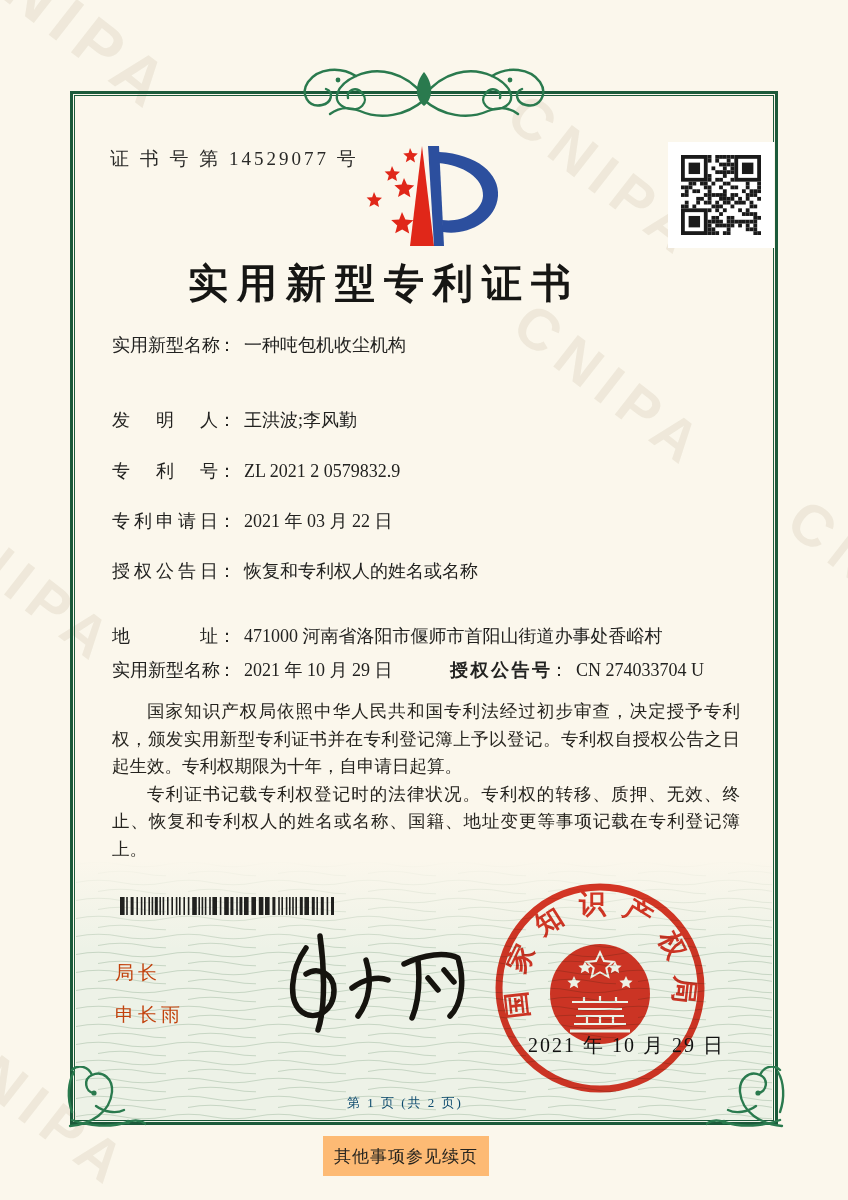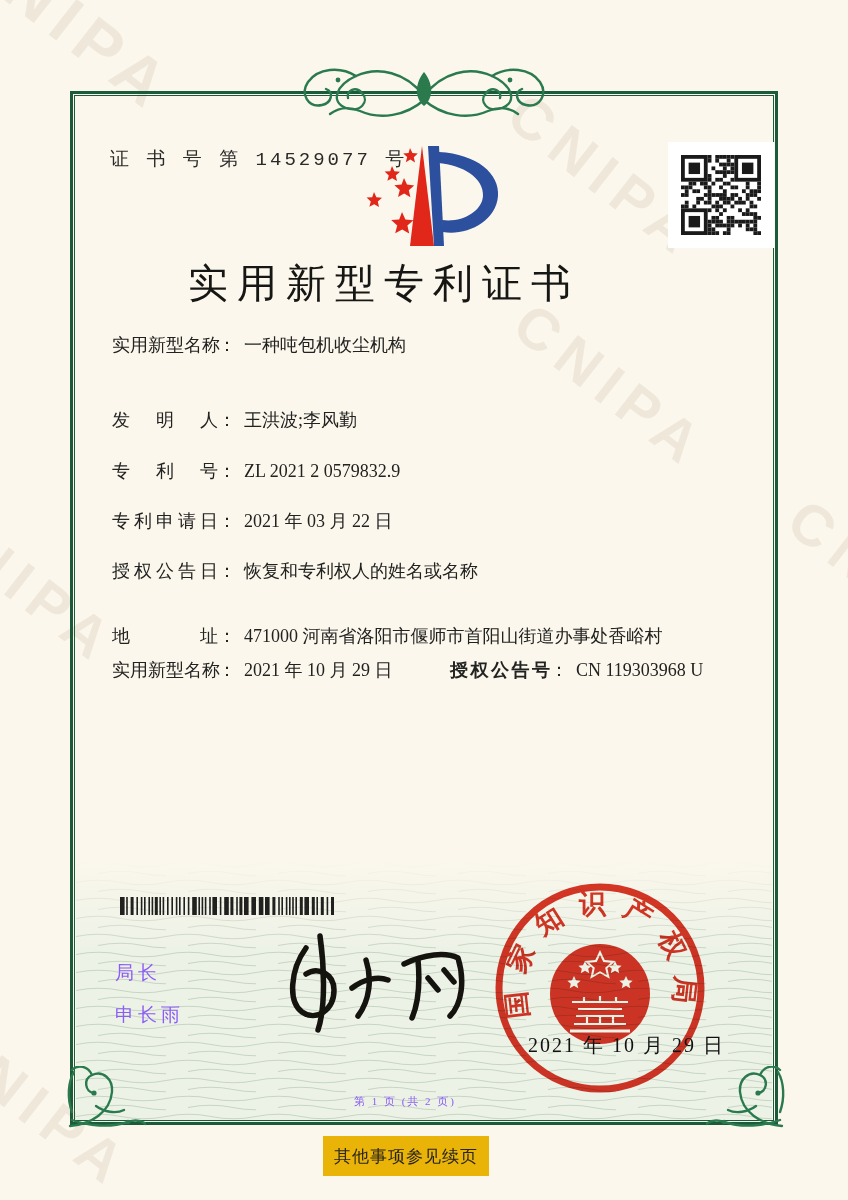--- a/index.html
+++ b/index.html
@@ -18,59 +18,59 @@
            border:3px solid #1b5a3a; }
   .frame-inner { position:absolute; left:1px; top:1px; right:1px; bottom:1px;
            border:1px solid #1b5a3a; }
 
   
   .waveband { position:absolute; left:76px; top:860px; width:696px; height:262px; overflow:hidden; }
   .wavefade { position:absolute; left:76px; top:860px; width:696px; height:90px;
               background:linear-gradient(#fbf7ec, rgba(251,247,236,0)); }
 
   .certno { position:absolute; left:110px; top:146px; font-size:19px;
-            letter-spacing:3px; color:#2a2a28;font-family:Liberation Mono, monospace; }
+            letter-spacing:3px; color:#2a2a28; }
 
   .qrbox { position:absolute; left:668px; top:142px; width:106px; height:106px;
            background:#ffffff; display:flex; align-items:center; justify-content:center; }
 
   .logo { position:absolute; left:346px; top:140px; }
 
   .title { position:absolute; left:0; top:256px; width:768px; text-align:center;
-           font-size:40px; font-weight:normal; letter-spacing:9px; color:#161614; }
+           font-size:40px; font-weight:bold; letter-spacing:9px; color:#161614; }
 
   .fields { position:absolute; left:112px; top:0; width:640px; font-size:18px; color:#222220; }
   .frow { position:absolute; left:0; white-space:nowrap; }
   .flabel { display:inline-block; width:106px; text-align:justify; text-align-last:justify; vertical-align:bottom; }
   .flabel2 { display:inline-block; width:100px; text-align:justify; text-align-last:justify; vertical-align:bottom;font-weight:bold; }
   .fcolon { padding-right:8px; }
   .fpair2 { position:absolute; left:338px; top:0; white-space:nowrap; }
 
   .body-text { position:absolute; left:112px; top:698px; width:628px;
                font-size:17.5px; line-height:27.5px; color:#26241f;
                text-align:justify; }
   .body-text p { text-indent:2em; }
 
   .barcode { position:absolute; left:120px; top:897px; }
 
   .director { position:absolute; left:115px; top:960px; font-size:19px;
-              color:#8b5cf6; letter-spacing:4px; }
+              color:#c2410c; letter-spacing:4px; }
   .director div { margin-bottom:16px; }
 
   .signature { position:absolute; left:262px; top:922px; }
 
   .seal { position:absolute; left:488px; top:876px; mix-blend-mode:multiply; opacity:0.95; }
   .sealdate { position:absolute; left:528px; top:1032px; font-size:20px;
               letter-spacing:2px; color:#111; }
 
   .pageno { position:absolute; left:0; top:1094px; width:810px; text-align:center;
-            font-size:11px; letter-spacing:2px; color:#8b5cf6; }
+            font-size:13px; letter-spacing:2px; color:#0c4a6e; }
 
   .contbox { position:absolute; left:323px; top:1136px; width:166px; height:40px;
-             background:#eab308; display:flex; align-items:center; justify-content:center;
+             background:#fdba74; display:flex; align-items:center; justify-content:center;
              font-size:17px; letter-spacing:1px; color:#26241f; }
 
   .ornament-top { position:absolute; left:294px; top:56px; }
   .corner-bl { position:absolute; left:62px; top:1066px; }
   .corner-br { position:absolute; left:706px; top:1066px; transform:scaleX(-1); }
 </style>
 </head>
 <body>
 
 <div class="page">
@@ -332,25 +332,29 @@
     </div>
     <div class="frow" style="top:559px">
       <span class="flabel">授权公告日</span><span class="fcolon">：</span><span>恢复和专利权人的姓名或名称</span>
     </div>
     <div class="frow" style="top:624px">
       <span class="flabel">地址</span><span class="fcolon">：</span><span>471000 河南省洛阳市偃师市首阳山街道办事处香峪村</span>
     </div>
     <div class="frow" style="top:658px">
       <span class="flabel">实用新型名称</span><span class="fcolon">：</span><span>2021 年 10 月 29 日</span>
       <span class="fpair2">
-        <span class="flabel2">授权公告号</span><span class="fcolon">：</span><span>CN 119303968 U</span>
+        <span class="flabel2">授权公告号</span><span class="fcolon">：</span><span>CN 274033704 U</span>
       </span>
     </div>
   </div>
 
+  <div class="body-text">
+    <p>国家知识产权局依照中华人民共和国专利法经过初步审查，决定授予专利权，颁发实用新型专利证书并在专利登记簿上予以登记。专利权自授权公告之日起生效。专利权期限为十年，自申请日起算。</p>
+    <p>专利证书记载专利权登记时的法律状况。专利权的转移、质押、无效、终止、恢复和专利权人的姓名或名称、国籍、地址变更等事项记载在专利登记簿上。</p>
+  </div>
 
   <svg class="barcode" id="barcode" width="216" height="18" xmlns="http://www.w3.org/2000/svg">
       <rect x="0" y="0" width="4.6" height="18" fill="#20201e"></rect>
       <rect x="6.199999999999999" y="0" width="1.6" height="18" fill="#20201e"></rect>
       <rect x="10.6" y="0" width="3" height="18" fill="#20201e"></rect>
       <rect x="16.4" y="0" width="1.6" height="18" fill="#20201e"></rect>
       <rect x="20.799999999999997" y="0" width="1.6" height="18" fill="#20201e"></rect>
       <rect x="23.999999999999996" y="0" width="1.6" height="18" fill="#20201e"></rect>
       <rect x="28.4" y="0" width="1.6" height="18" fill="#20201e"></rect>
       <rect x="31.599999999999998" y="0" width="1.6" height="18" fill="#20201e"></rect>

